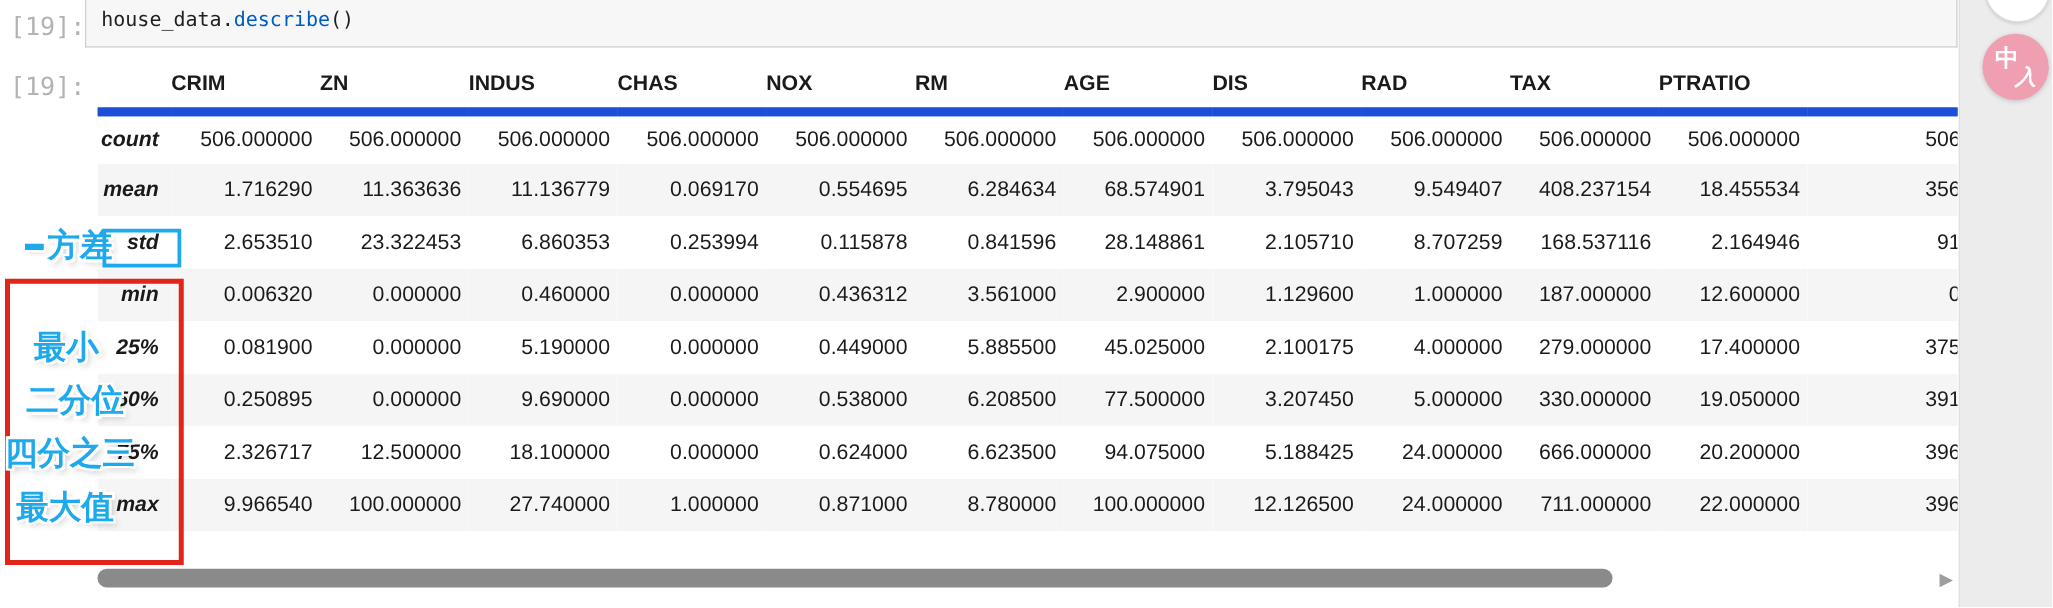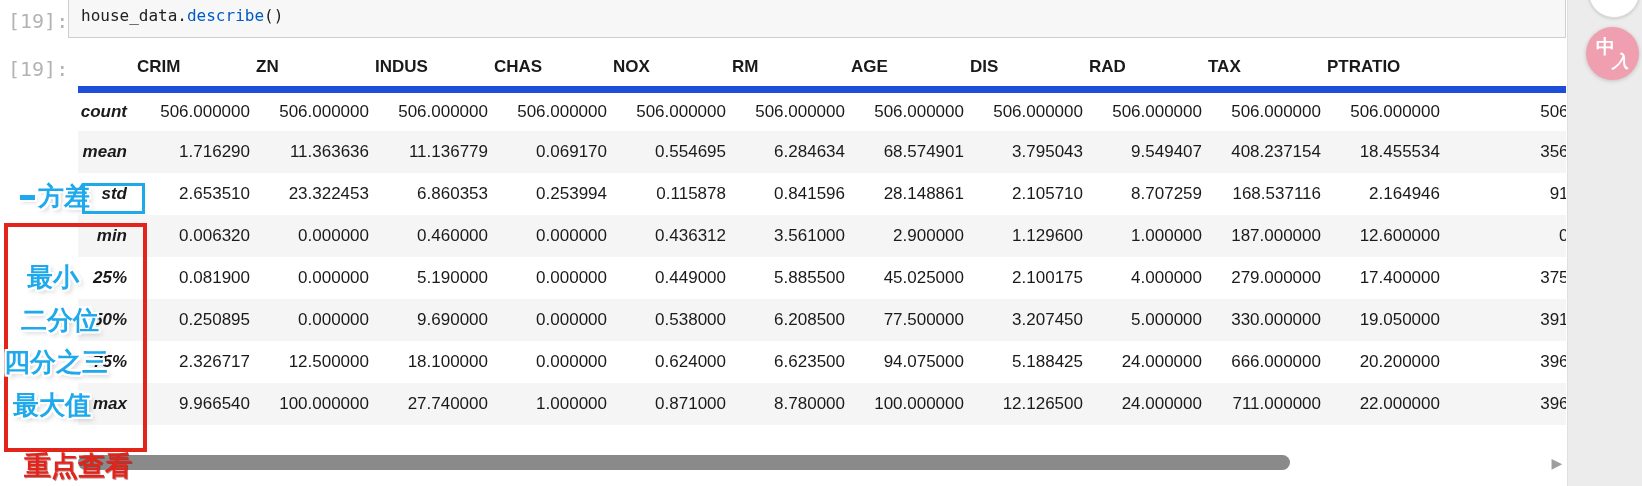--- a/index.html
+++ b/index.html
@@ -268,15 +268,14 @@
   <div class="scroll-arrow">▶</div>
 
   <div class="ann-dash"></div>
   <div class="ann-cyan ann-variance">方差</div>
   <div class="ann-std-box"></div>
   <div class="ann-red-box"></div>
   <div class="ann-cyan ann-min">最小</div>
   <div class="ann-cyan ann-median">二分位</div>
   <div class="ann-cyan ann-q3">四分之三</div>
   <div class="ann-cyan ann-max">最大值</div>
-  <div class="ann-focus">重点查看</div>
 
 </div>
 
 </body></html>

